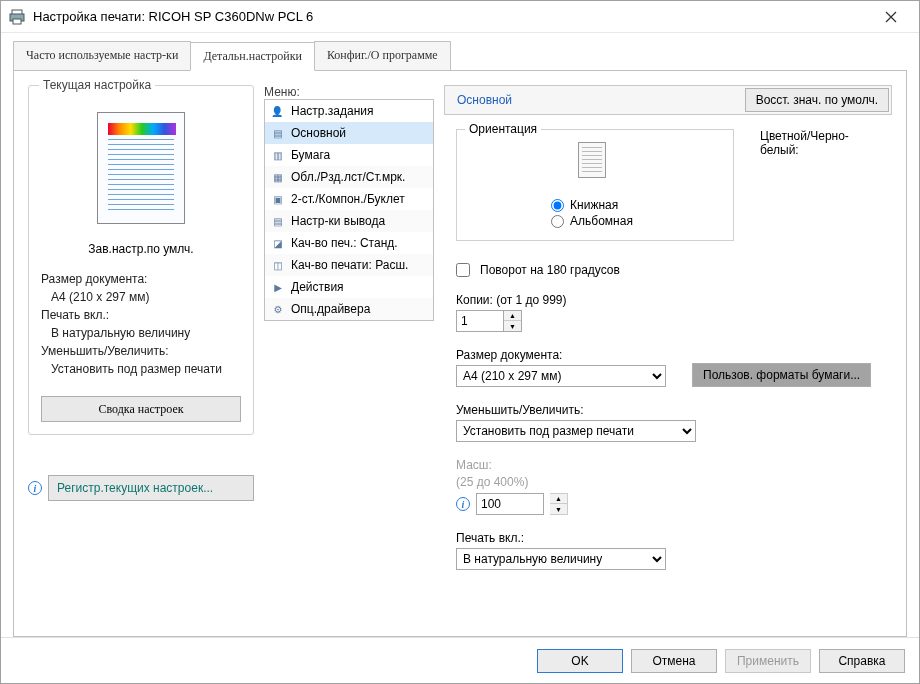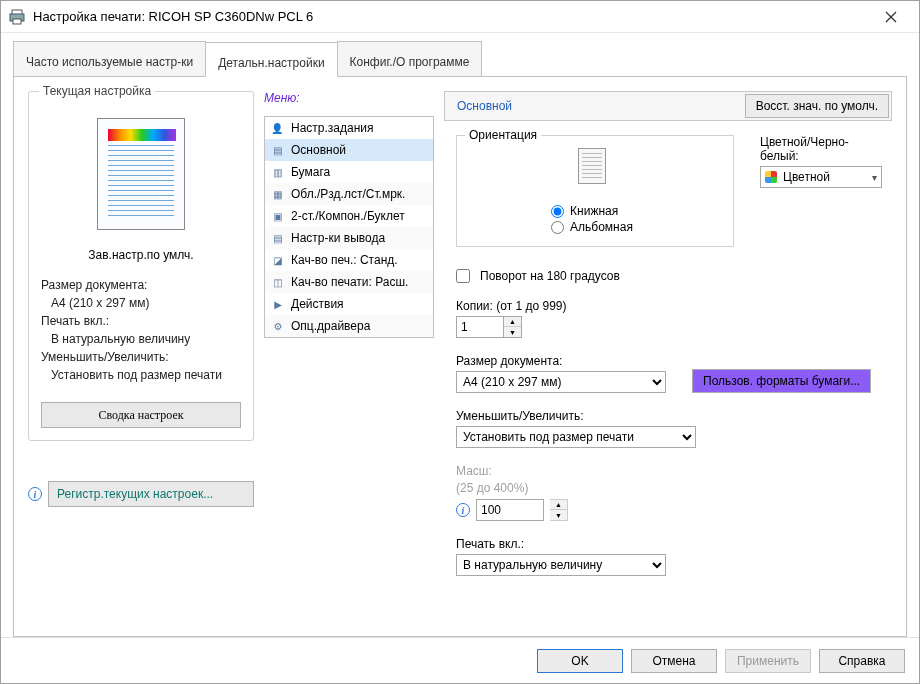--- a/index.html
+++ b/index.html
@@ -3,39 +3,39 @@
 <meta charset="utf-8">
 <style>
 * { box-sizing: border-box; margin: 0; padding: 0; }
 body { font-family: "Segoe UI", Tahoma, sans-serif; font-size: 12px; background: #fff; color: #000; }
 .window { width: 920px; height: 684px; border: 1px solid #a0a0a0; display: flex; flex-direction: column; }
 .titlebar { height: 32px; display: flex; align-items: center; padding: 0 8px; border-bottom: 1px solid #e8e8e8; }
 .titlebar-icon { width: 16px; height: 16px; margin-right: 8px; }
 .titlebar-title { font-size: 13px; flex: 1; }
 .titlebar-close { width: 40px; height: 32px; display: flex; align-items: center; justify-content: center; cursor: pointer; }
 .tabs-row { display: flex; padding: 8px 12px 0 12px; }
-.tab { padding: 13px 12px 6px 12px; border: 1px solid #c0c0c0; border-bottom: none; background: #fff; cursor: pointer; position: relative; top: 1px; margin-right: -1px; color: #333; }
+.tab { padding: 6px 12px 6px 12px; border: 1px solid #c0c0c0; border-bottom: none; background: #fff; cursor: pointer; position: relative; top: 1px; margin-right: -1px; color: #333; font-family: Liberation Serif, serif; }
 .tab.inactive { background: #f5f5f5; top: 0; }
 .tab.active { border-bottom: 1px solid #fff; z-index: 2; }
 .tab-content-border { border: 1px solid #c0c0c0; margin: 0 12px 0 12px; flex: 1; display: flex; padding: 14px; gap: 10px; }
 .left-panel { width: 226px; display: flex; flex-direction: column; }
 .preview-group { border: 1px solid #d0d0d0; border-radius: 3px; padding: 18px 12px 12px 12px; position: relative; }
 .preview-group-label { position: absolute; top: -8px; left: 10px; background: #fff; padding: 0 4px; font-size: 12px; color: #444; }
 .preview-img { width: 88px; height: 112px; margin: 8px auto 18px auto; display: block; border: 1px solid #888; background: #fafcff; position: relative; }
 .preview-img::before { content: ""; position: absolute; left: 10px; top: 10px; width: 68px; height: 12px; background: linear-gradient(90deg,#e03,#f80,#fd0,#2c2,#0af,#35d,#a3d); }
 .preview-img::after { content:""; position:absolute; left:10px; top:26px; right:10px; bottom:10px; background: repeating-linear-gradient(#6fa7db 0, #6fa7db 1px, transparent 1px, transparent 5px); }
 .preview-title { text-align: center; margin-bottom: 14px; }
 .preview-info { font-size: 12px; line-height: 1.5; color: #222; }
 .preview-info .indent { padding-left: 10px; }
 .summary-btn { margin-top: 18px; width: 100%; height: 26px; background: #e9e9e9; border: 1px solid #aeaeae; cursor: pointer; font-family: Liberation Serif, serif; font-size: 12px; }
 .register-btn { margin-top: auto; width: 100%; height: 26px; background: #e9e9e9; border: 1px solid #aeaeae; color: #0f766e; cursor: pointer; font-family: inherit; font-size: 12px; text-align: left; padding-left: 8px; }
 .info-icon-wrap { display: flex; align-items: center; gap: 6px; margin-top: 40px; }
 .info-glyph { color: #2a7ad6; font-style: italic; font-weight: bold; font-family: Georgia, serif; border: 1px solid #2a7ad6; border-radius: 50%; width: 14px; height: 14px; font-size: 10px; display: inline-flex; align-items: center; justify-content: center; }
 .middle-panel { width: 170px; display: flex; flex-direction: column; }
-.menu-label { margin-bottom: 11px; color: #6d28d9; font-style: italic; }
+.menu-label { margin-bottom: 0; color: #404040; }
 .menu-list { border: 1px solid #c0c0c0; background: #fff; }
 .menu-item { padding: 4px 6px; display: flex; align-items: center; gap: 6px; cursor: pointer; background: #fff; }
 .menu-item.selected { background: #d6e9fb; }
 .menu-item.alt { background: #fafafa; }
 .menu-icon { width: 14px; height: 14px; display: inline-flex; align-items: center; justify-content: center; font-size: 10px; color: #5a7aa0; }
 .right-panel { flex: 1; display: flex; flex-direction: column; }
 .right-header { display: flex; align-items: center; border: 1px solid #c8c8c8; background: #f6f6f6; }
 .right-header-title { color: #2060c0; padding: 6px 12px; flex: 1; }
 .restore-btn { height: 24px; margin: 2px; padding: 0 10px; background: #ececec; border: 1px solid #b4b4b4; cursor: pointer; font-family: inherit; font-size: 12px; }
 .form-area { padding: 14px 10px 0 12px; }
@@ -56,21 +56,21 @@
 .checkbox-row { margin-top: 22px; display: flex; align-items: center; gap: 10px; }
 .checkbox-row input { width: 14px; height: 14px; }
 .field-block { margin-top: 16px; }
 .field-block-half { width: 210px; }
 .spinner-wrap { display: flex; align-items: center; }
 .spinner-wrap input { width: 48px; height: 22px; }
 .spinner-btns { display: flex; flex-direction: column; border: 1px solid #a8a8a8; border-left: none; }
 .spinner-btns button { width: 17px; height: 10px; font-size: 7px; line-height: 1; background: #f2f2f2; border: none; border-bottom: 1px solid #ccc; cursor: pointer; padding: 0; }
 .spinner-btns button:last-child { border-bottom: none; }
 .docsize-row { display: flex; gap: 26px; align-items: flex-end; }
-.custom-paper-btn { height: 24px; padding: 0 10px; background: #8b5cf6; border: 1px solid #adadad; cursor: pointer; font-family: inherit; font-size: 12px; }
+.custom-paper-btn { height: 24px; padding: 0 10px; background: #a3a3a3; border: 1px solid #adadad; cursor: pointer; font-family: inherit; font-size: 12px; }
 .disabled { color: #a0a0a0; }
 .zoom-row { display: flex; align-items: center; gap: 6px; margin-top: 4px; }
 .zoom-row input { width: 68px; height: 22px; }
 .footer { border-top: 1px solid #e0e0e0; height: 46px; display: flex; align-items: center; justify-content: flex-end; gap: 8px; padding: 0 14px; }
 .footer button { width: 86px; height: 24px; background: #ececec; border: 1px solid #adadad; cursor: pointer; font-family: inherit; font-size: 12px; }
 .footer button.primary { border-color: #2a7ad6; }
 .footer button.disabled { color: #9a9a9a; border-color: #c8c8c8; }
 </style>
 </head>
 <body>
@@ -185,25 +185,20 @@
                   </label>
                 <label>
                     <input type="radio" name="orient" style="">
                     <span>Альбомная</span>
                   </label>
               </div>
             </div>
           </div>
           <div class="color-group">
             <span class="field-label">Цветной/Черно-белый:</span>
-            <div class="select-color">
-              <span class="color-swatch"></span>
-              <span>Цветной</span>
-              <span class="select-arrow">▾</span>
-            </div>
           </div>
         </div>
 
         <label class="checkbox-row">
           <input type="checkbox" style="">
           <span>Поворот на 180 градусов</span>
         </label>
 
         <div class="field-block field-block-half">
           <span class="field-label">Копии: (от 1 до 999)</span>

